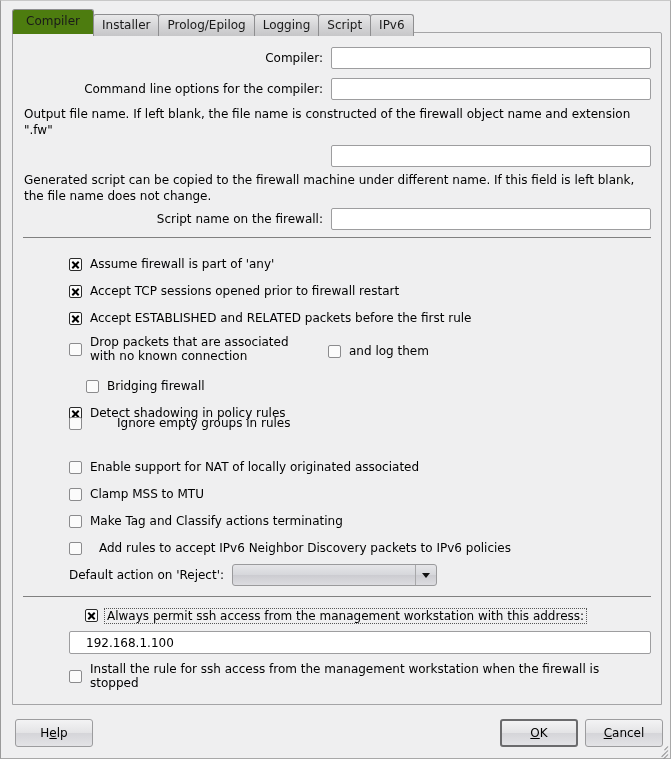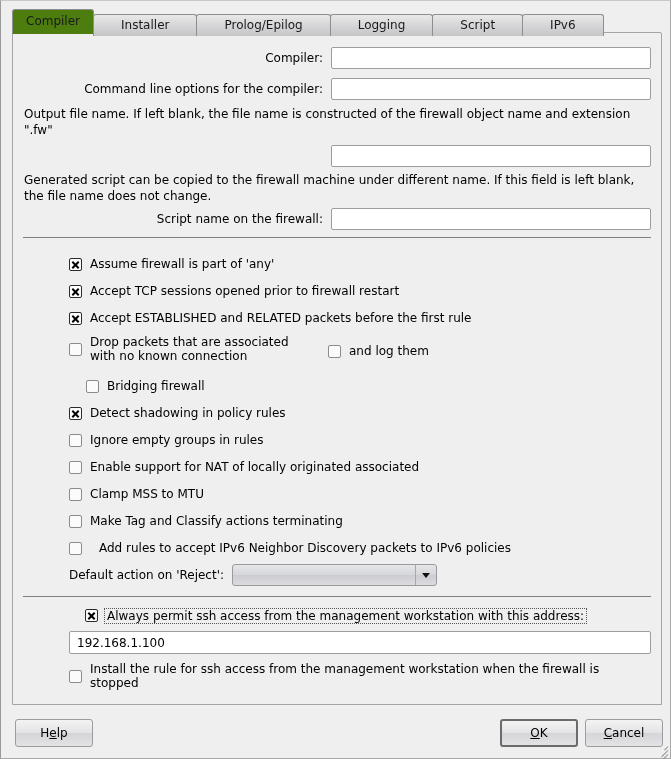--- a/index.html
+++ b/index.html
@@ -36,21 +36,21 @@
     left: 11px; top: 8px;
     height: 25px;
     display: flex;
     align-items: flex-end;
     z-index: 5;
   }
   .tab {
     box-sizing: border-box;
     height: 22px;
     line-height: 20px;
-    padding: 0 27px;
+    padding: 0 8px;
     font-size: 12px;
     color: #1a1a1a;
     background: linear-gradient(to bottom, #e9e9ea 0%, #d4d4d6 55%, #c6c6c8 100%);
     border: 1px solid #8e8e90;
     border-bottom: none;
     border-top-left-radius: 3px;
     border-top-right-radius: 3px;
     margin-right: -1px;
     white-space: nowrap;
     position: relative;
@@ -91,21 +91,21 @@
   }
   .textinput {
     box-sizing: border-box;
     background: #ffffff;
     border: 1px solid #9d9d9f;
     border-radius: 2px;
     height: 22px;
     font-family: "DejaVu Sans", "Liberation Sans", sans-serif;
     font-size: 12px;
     color: #000;
-    padding: 0 7px;
+    padding: 0 16px;
     line-height: 20px;
     outline: none;
   }
   .paragraph {
     position: absolute;
     font-size: 12px;
     line-height: 16px;
     color: #000;
   }
 
@@ -300,21 +300,21 @@
     <div class="cbrow" style="left:56px; top:346px;padding-left:17px;">
       <span class="cbox"></span>
       <span class="cblabel">Bridging firewall</span>
     </div>
 
     <div class="cbrow" style="left:56px; top:373px;">
       <span class="cbox checked"></span>
       <span class="cblabel">Detect shadowing in policy rules</span>
     </div>
 
-    <div class="cbrow" style="left:56px; top:400px;">
+    <div class="cbrow" style="left:56px; top:383px;gap:27px;">
       <span class="cbox"></span>
       <span class="cblabel">Ignore empty groups in rules</span>
     </div>
 
     <div class="cbrow" style="left:56px; top:427px;">
       <span class="cbox"></span>
       <span class="cblabel">Enable support for NAT of locally originated associated</span>
     </div>
 
     <div class="cbrow" style="left:56px; top:454px;">

